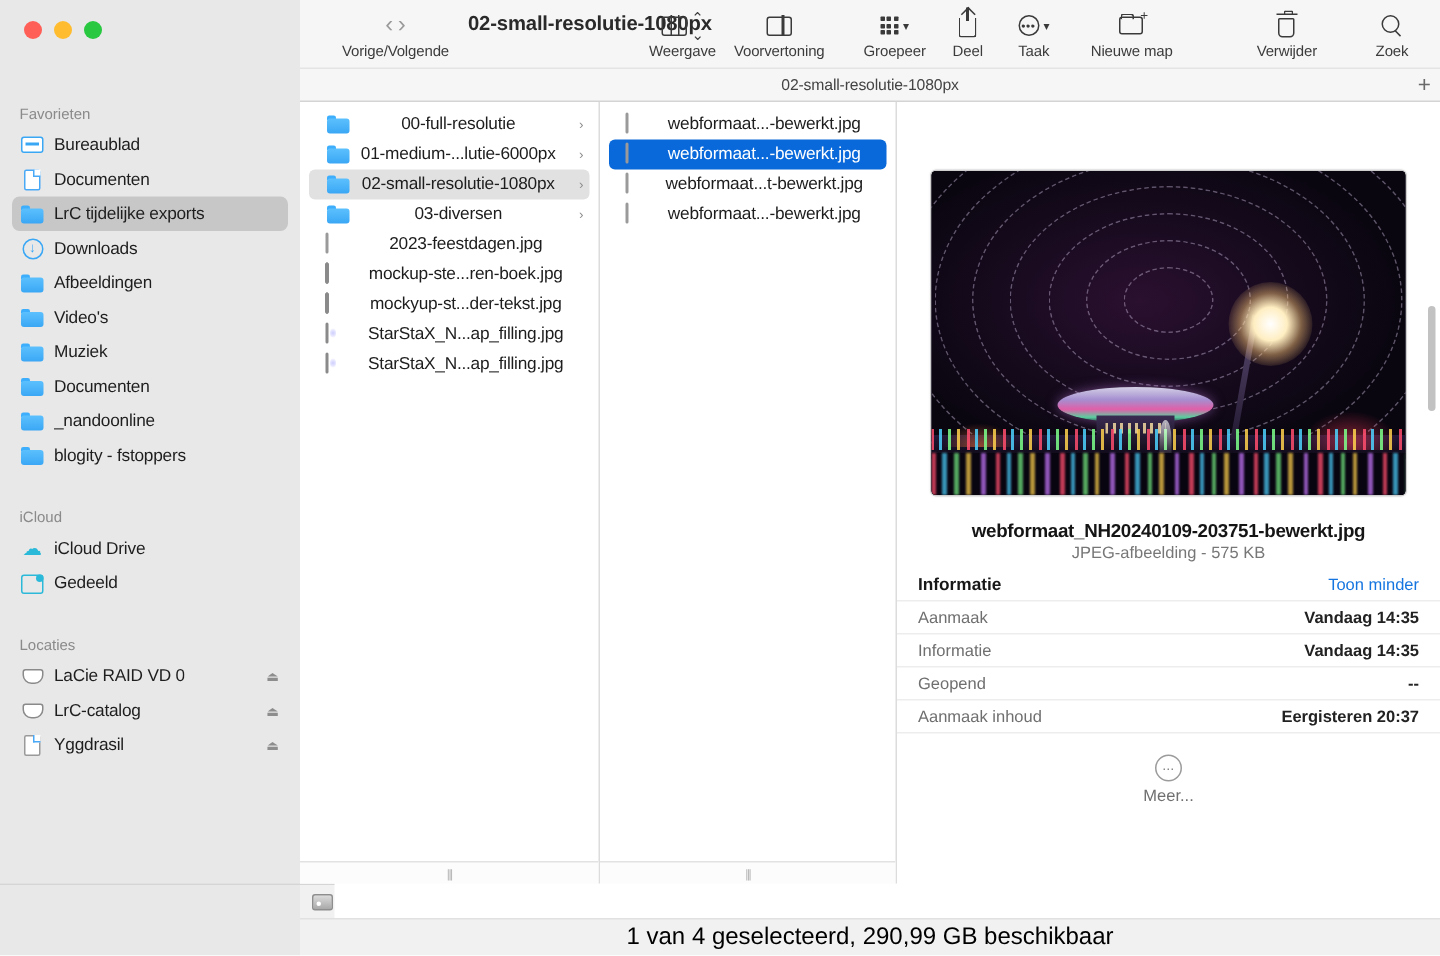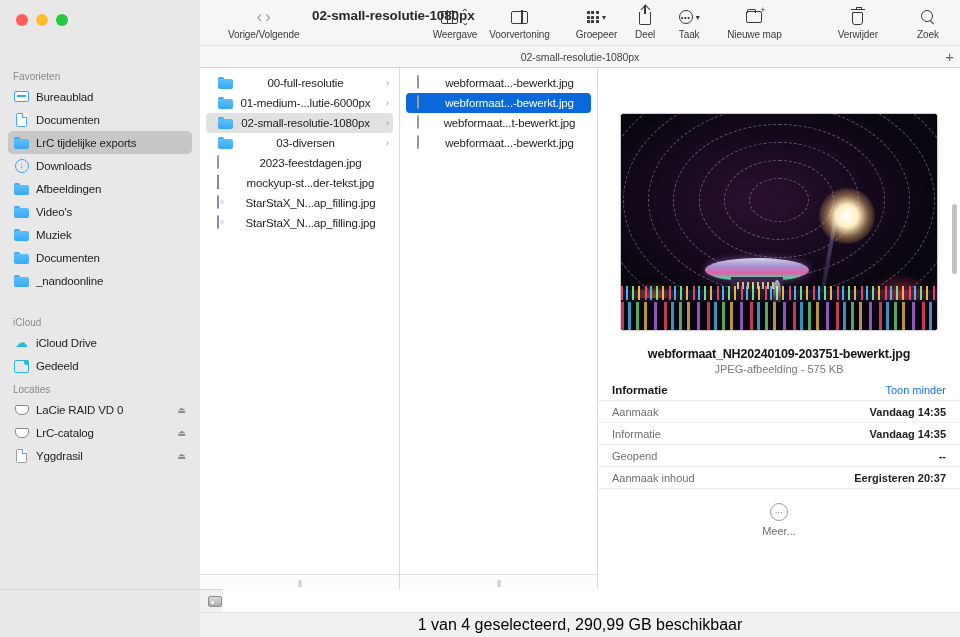--- a/index.html
+++ b/index.html
@@ -661,36 +661,42 @@
             <span class="ic-folder"></span>
           </span>
         <span class="sb-txt">Documenten</span>
       </div>
       <div class="sb-item">
         <span class="sb-ico">
             <span class="ic-folder"></span>
           </span>
         <span class="sb-txt">_nandoonline</span>
       </div>
+      <div class="sb-item">
+        <span class="sb-ico">
+            <span class="ic-folder"></span>
+          </span>
+        <span class="sb-txt">blogity - fstoppers</span>
+      </div>
 
       <div class="sb-head" style="margin-top:22px;">iCloud</div>
       <div class="sb-item">
         <span class="sb-ico">
             <span class="ic-cloud">☁</span>
           </span>
         <span class="sb-txt">iCloud Drive</span>
       </div>
       <div class="sb-item">
         <span class="sb-ico">
             <span class="ic-shared"></span>
           </span>
         <span class="sb-txt">Gedeeld</span>
       </div>
 
-      <div class="sb-head" style="margin-top:4px;">Locaties</div>
+      <div class="sb-head" style="margin-top:22px;">Locaties</div>
       <div class="sb-item">
         <span class="sb-ico">
             <span class="ic-drive"></span>
           </span>
         <span class="sb-txt">LaCie RAID VD 0</span>
         <span class="eject">⏏</span>
       </div>
       <div class="sb-item">
         <span class="sb-ico">
             <span class="ic-drive"></span>
@@ -727,20 +733,24 @@
             <span class="chev">›</span>
           </div>
           <div class="row">
             <span class="fico"><span class="ic-folder"></span></span>
             <span class="name">03-diversen</span>
             <span class="chev">›</span>
           </div>
           <div class="row">
             <span class="fico"><span class="ic-img pale"></span></span>
             <span class="name">2023-feestdagen.jpg</span>
+          </div>
+          <div class="row">
+            <span class="fico"><span class="ic-img sunset"></span></span>
+            <span class="name">mockup-ste...ren-boek.jpg</span>
           </div>
           <div class="row">
             <span class="fico"><span class="ic-img sunset"></span></span>
             <span class="name">mockyup-st...der-tekst.jpg</span>
           </div>
           <div class="row">
             <span class="fico"><span class="ic-img tall"></span></span>
             <span class="name">StarStaX_N...ap_filling.jpg</span>
           </div>
           <div class="row">

